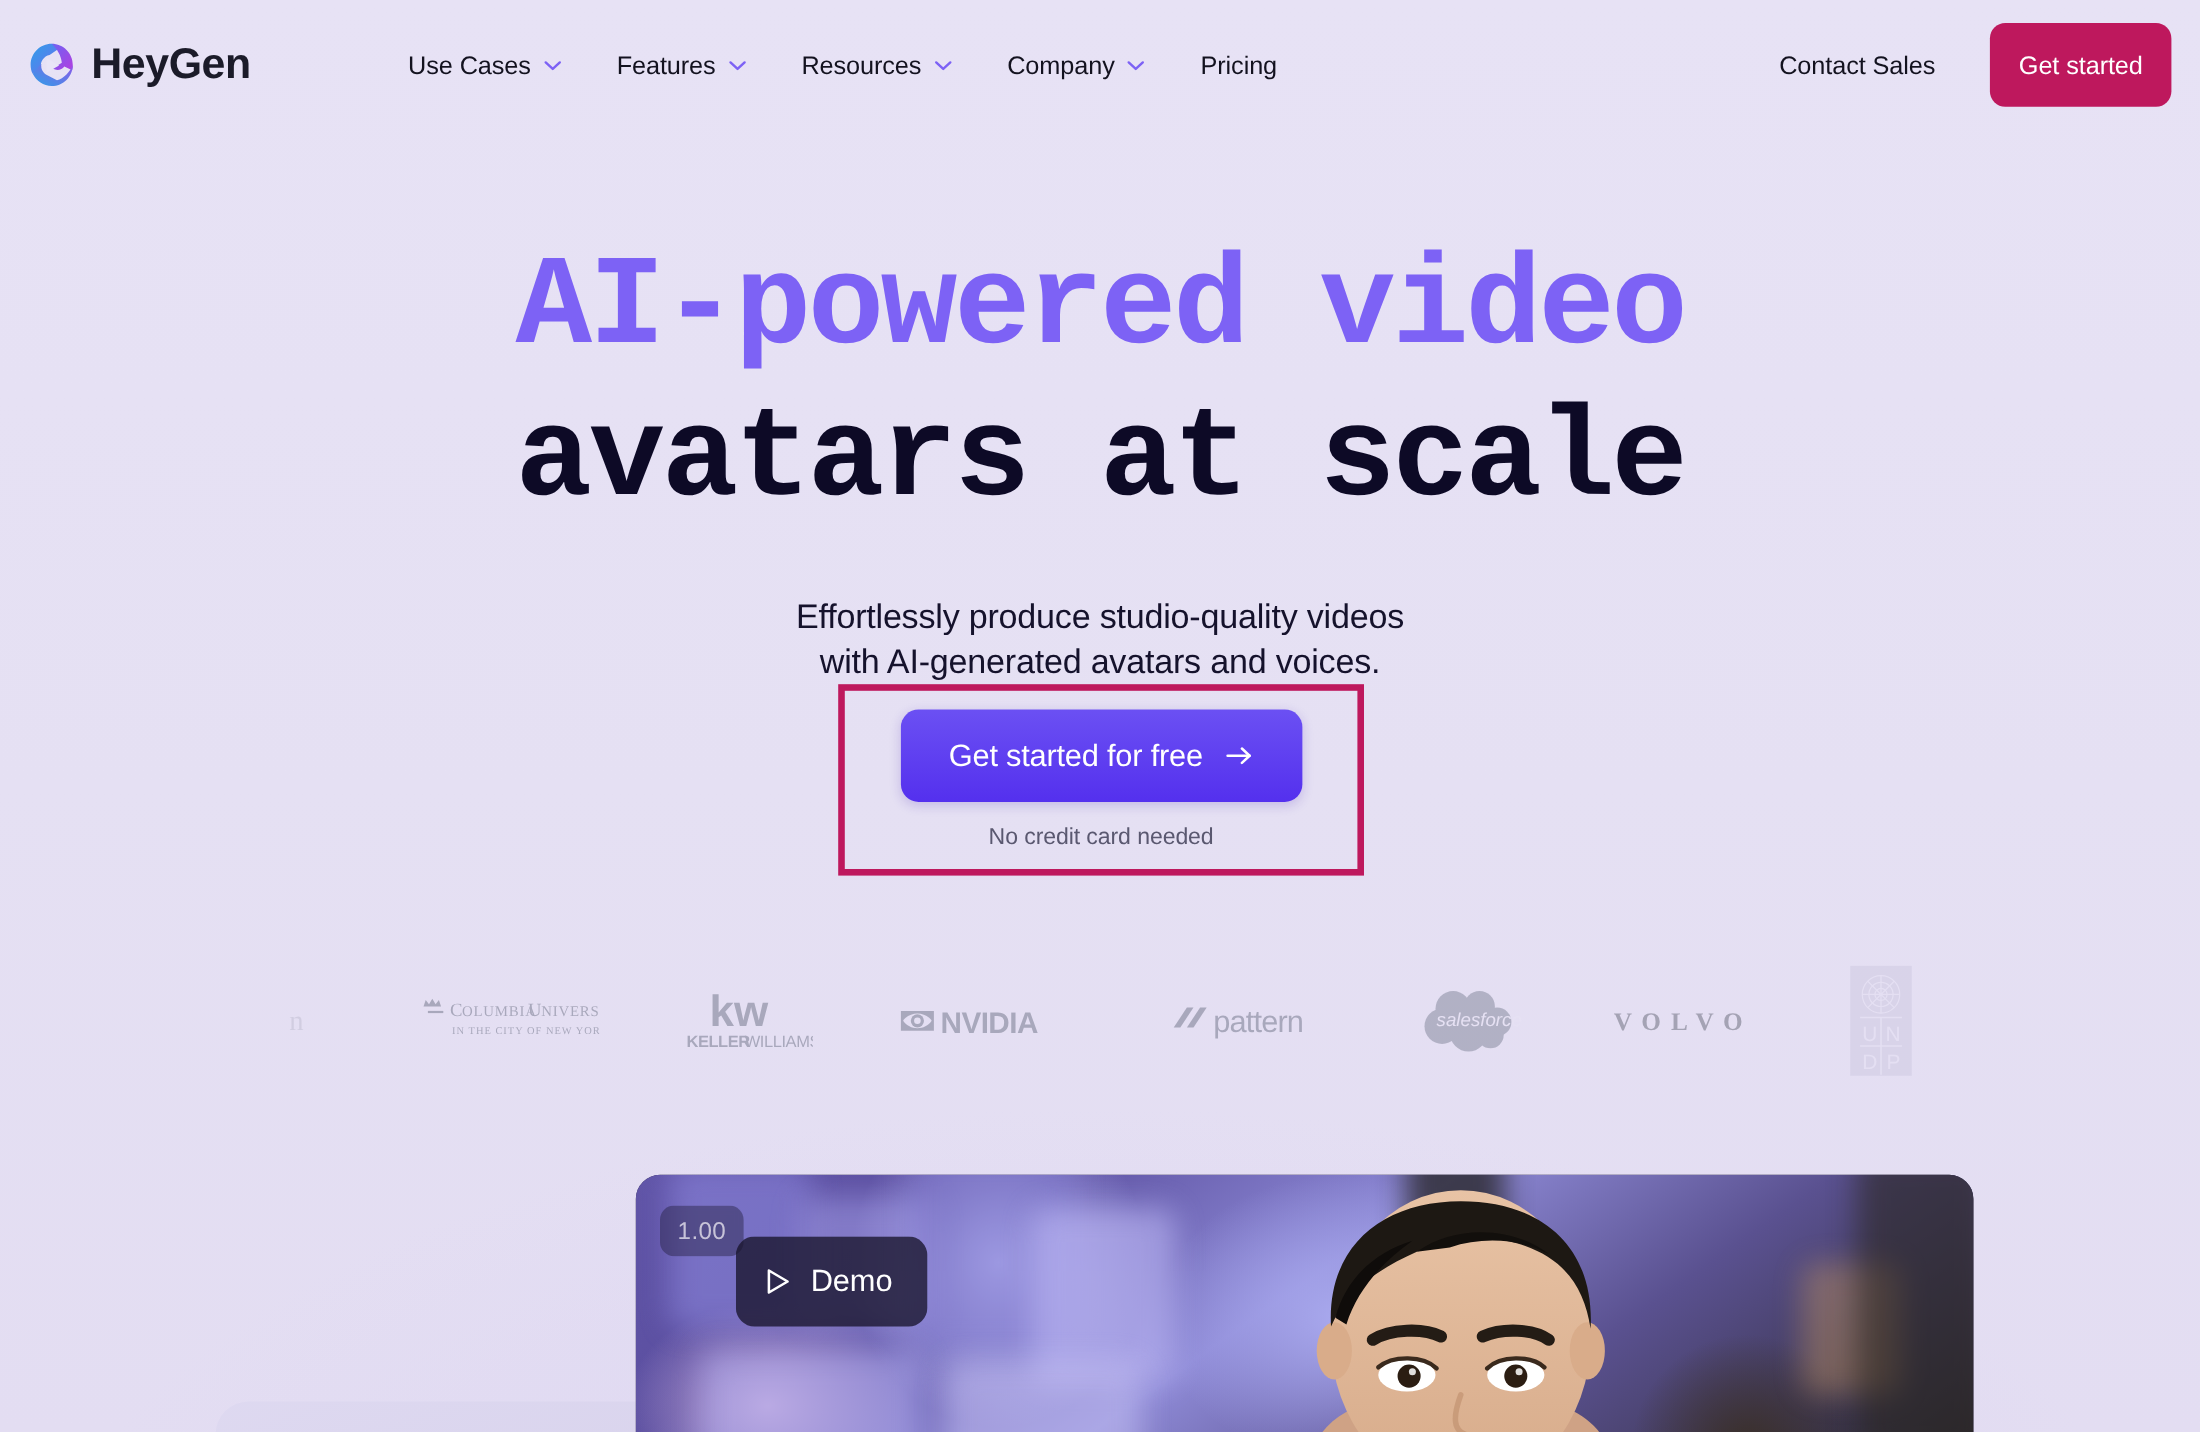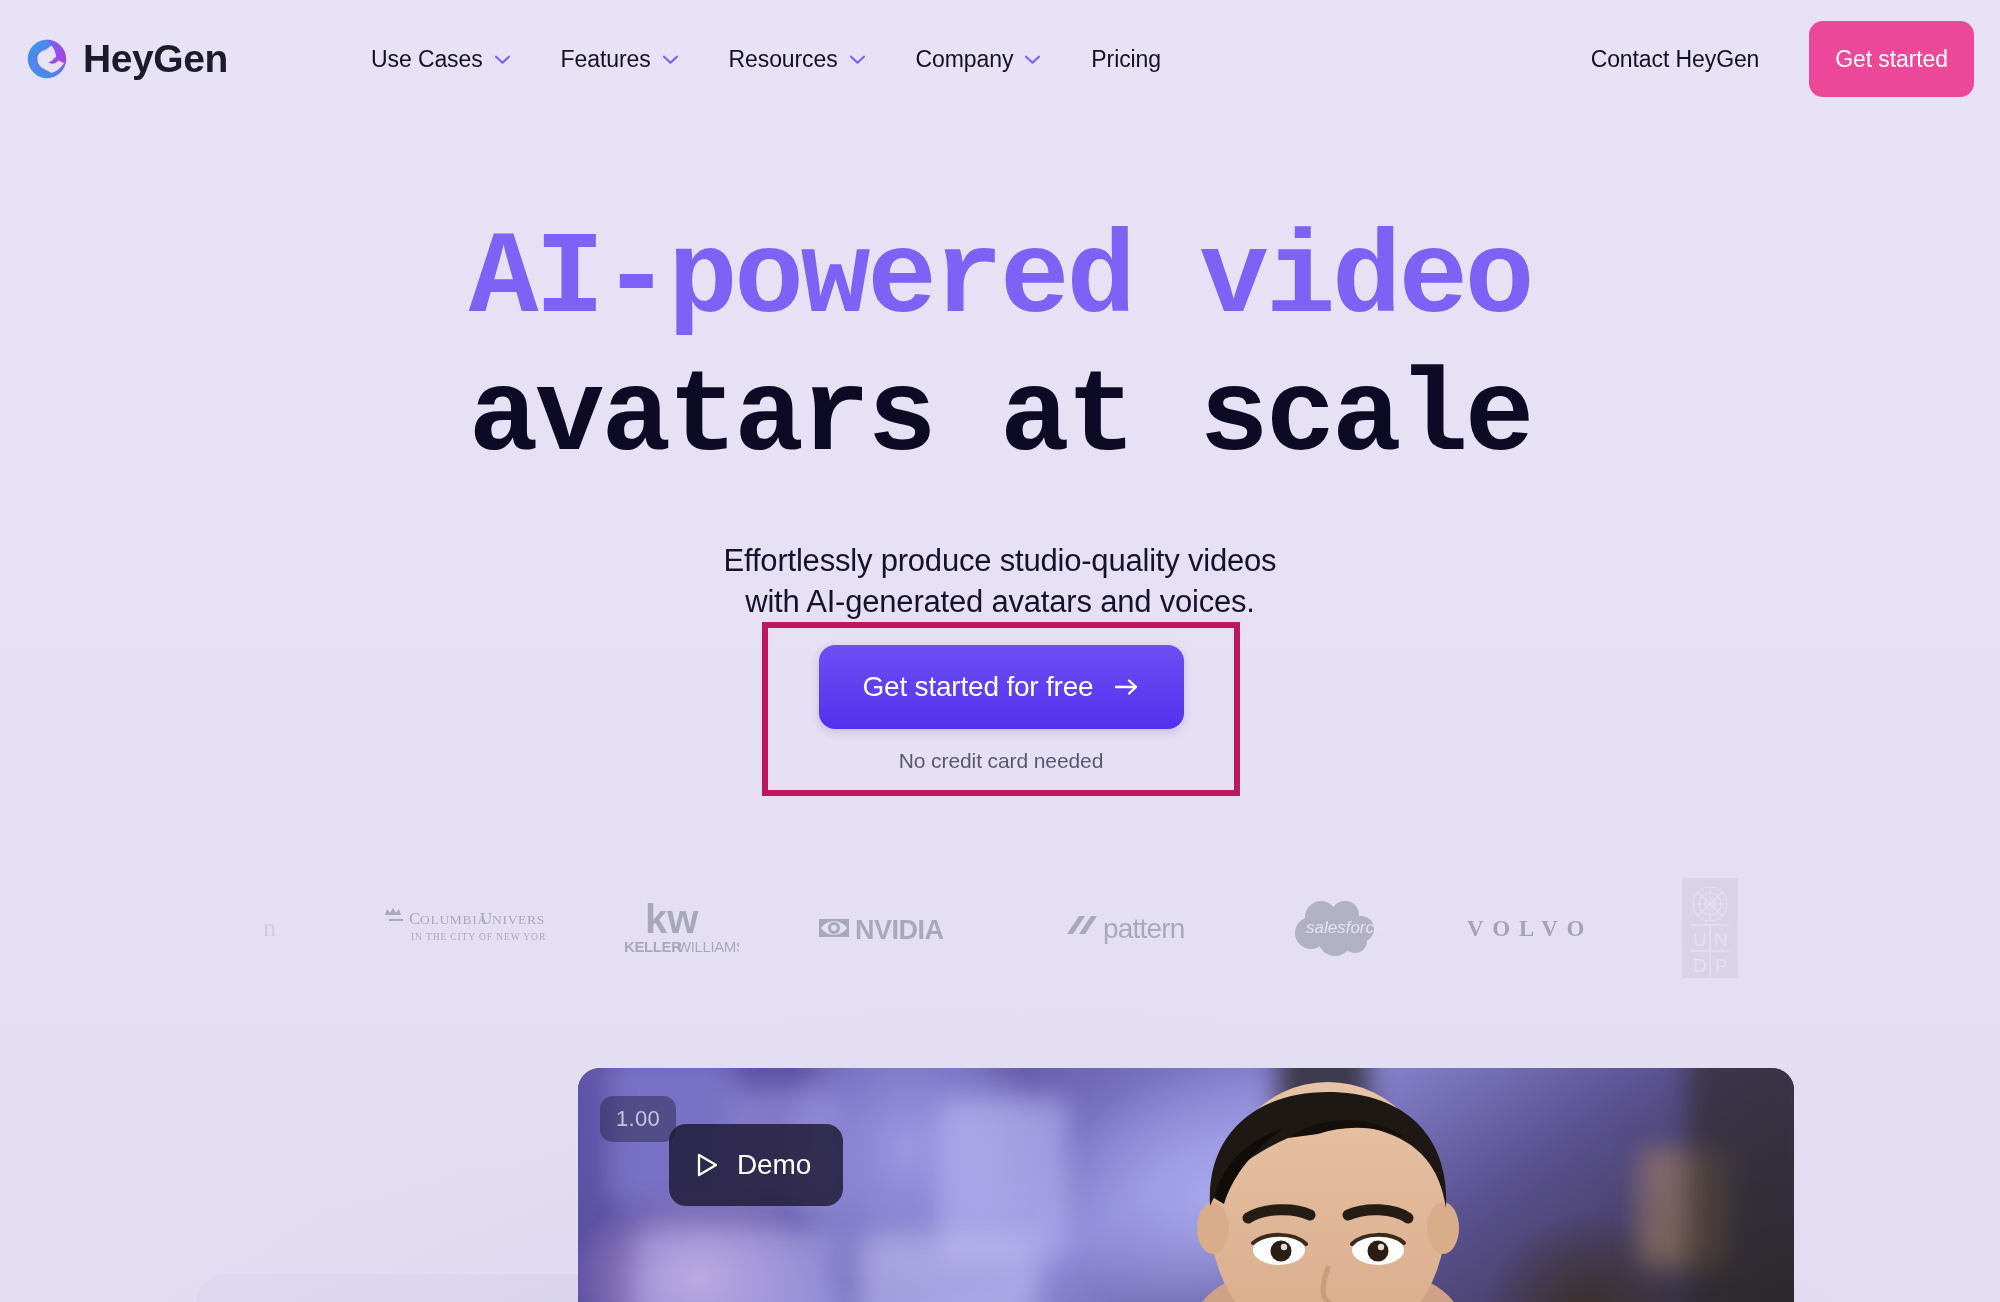--- a/index.html
+++ b/index.html
@@ -85,21 +85,21 @@
   .contact-sales {
     font-size: 23px;
     color: #13121f;
     padding: 10px 22px;
     cursor: pointer;
     white-space: nowrap;
     letter-spacing: -0.1px;
   }
   .get-started-btn {
     margin-left: 28px;
-    background: #ec4899;
+    background: #be185d;
     color: #ffffff;
     font-size: 23px;
     font-weight: 500;
     border: none;
     border-radius: 14px;
     padding: 0 26px;
     height: 76px;
     cursor: pointer;
     font-family: inherit;
     letter-spacing: -0.1px;
@@ -365,21 +365,21 @@
             <path d="M2 3 L9 9.5 L16 3" stroke="#7d62f5" stroke-width="2.4" fill="none" stroke-linecap="round" stroke-linejoin="round"></path>
           </svg>
       </span>
     </div>
     <div class="nav-item">
       <span class="nav-label">Pricing</span>
     </div>
   </nav>
 
   <div class="header-right">
-    <span class="contact-sales">Contact HeyGen</span>
+    <span class="contact-sales">Contact Sales</span>
     <button class="get-started-btn">Get started</button>
   </div>
 </header>
 
 <section class="hero">
   <h1 class="headline">
     <span class="line1">AI-powered video</span>
     <span class="line2">avatars at scale</span>
   </h1>
   <p class="subhead">

